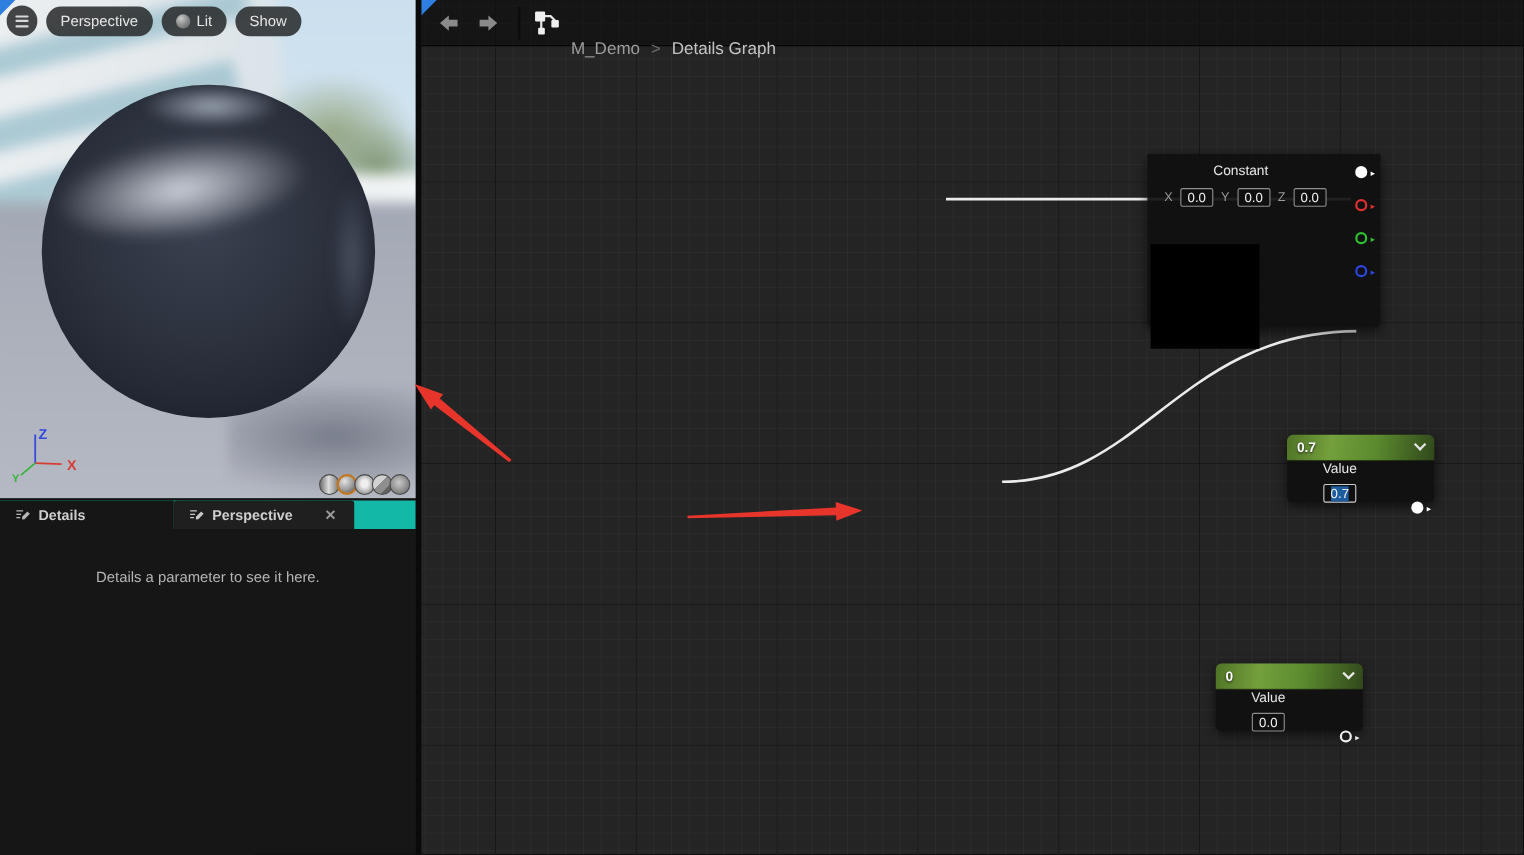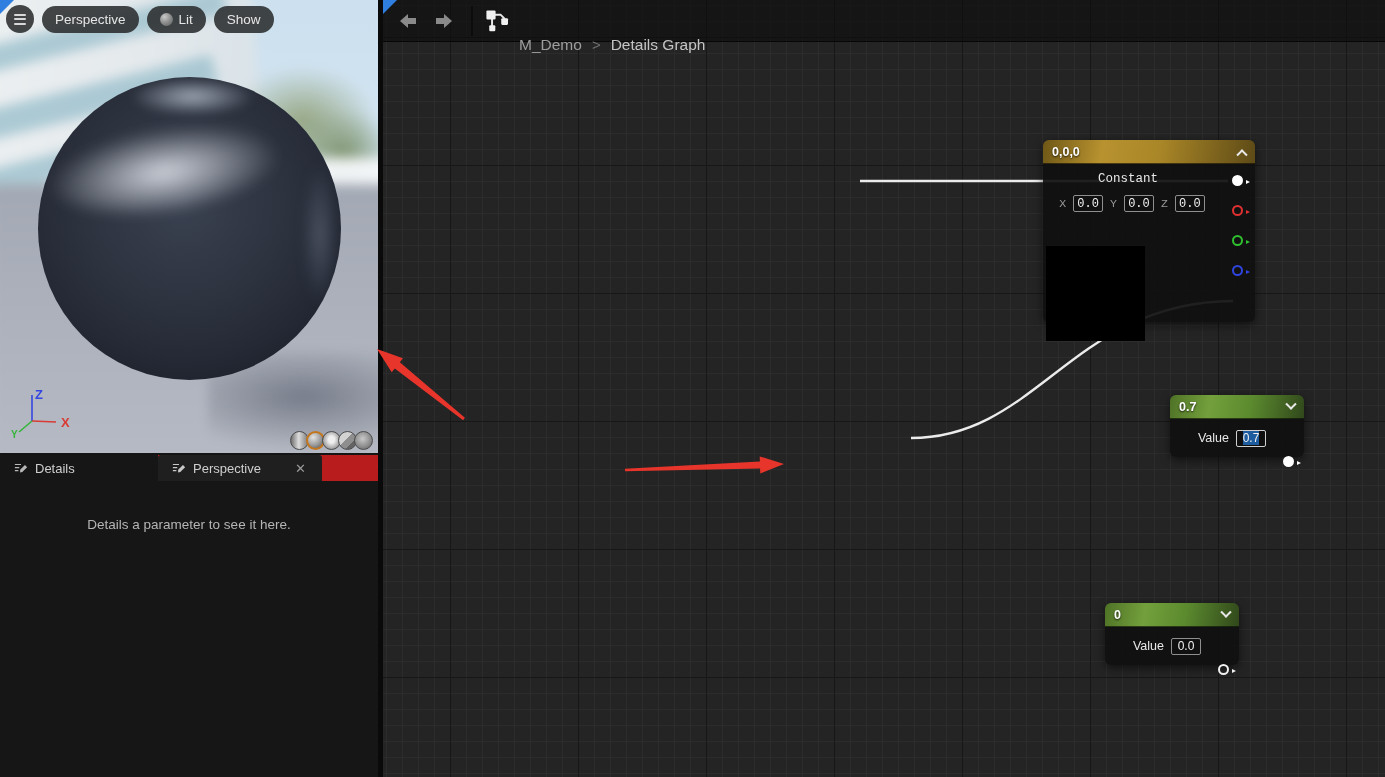--- a/index.html
+++ b/index.html
@@ -60,21 +60,21 @@
   .sh-sph   { background:radial-gradient(circle at 35% 30%, #e3e3e3 0%, #9a9a9a 55%, #4e4e4e 100%); border:2px solid #c4761c; }
   .sh-pln   { background:radial-gradient(ellipse at 50% 45%, #efefef 25%, #9e9e9e 70%, #6e6e6e 100%); }
   .sh-cub   { background:linear-gradient(135deg,#d2d2d2 0%,#d2d2d2 42%,#8e8e8e 42%,#8e8e8e 70%,#636363 70%); }
   .sh-tea   { background:radial-gradient(circle at 45% 40%, #c9c9c9 0%, #8a8a8a 60%, #575757 100%); }
 
   
   .corner-flag { position:absolute; width:0; height:0; border-left:14px solid #2f7fe0; border-bottom:14px solid transparent; z-index:40; }
 
   
   #left-bottom { position:absolute; left:0; top:453px; width:378px; height:324px; background:#151515; }
-  .tab-bar { position:absolute; left:0; top:2px; width:100%; height:26px; background:#b91c1c; display:flex; }
+  .tab-bar { position:absolute; left:0; top:2px; width:100%; height:26px; background:#14b8a6; display:flex;font-weight:bold; }
   .tab { display:flex; align-items:center; gap:7px; padding:0 14px; font-size:13px; color:#cfcfcf; cursor:pointer; }
   .tab.inactive { background:#161616; width:158px; }
   .tab.active { background:#1f1f1f; width:164px; border-radius:3px 3px 0 0; }
   .tab .spacer { flex:1; }
   .tab-close { color:#9a9a9a; font-size:13px; line-height:1; cursor:pointer; padding:2px; }
   .panel-body { position:absolute; left:0; top:28px; width:100%; height:296px; background:#161616; }
   .empty-msg { margin-top:36px; text-align:center; color:#b5b5b5; font-size:13.5px; }
 
   
   #graph { position:absolute; left:378px; top:0; width:1007px; height:777px;
@@ -125,28 +125,28 @@
   .pin::after { content:""; position:absolute; left:12px; top:3px; width:0; height:0;
     border-left:4px solid currentColor; border-top:2.5px solid transparent; border-bottom:2.5px solid transparent; }
   .pin.hollow { border:2.5px solid #f0f0f0; color:#f0f0f0; background:transparent; }
   .pin.filled { background:#fff; border:2.5px solid #fff; color:#fff; }
   .pin.red   { border:2.5px solid #e03030; color:#e03030; }
   .pin.green { border:2.5px solid #2fc02f; color:#2fc02f; }
   .pin.blue  { border:2.5px solid #2f45e0; color:#2f45e0; }
 
   
   #node-constant { left:660px; top:140px; width:212px; }
-  #node-constant .node-body { height:158px;font-family:Liberation Mono, monospace; }
+  #node-constant .node-body { height:158px; }
   .const-type { position:absolute; left:0; top:8px; width:170px; text-align:center; color:#e8e8e8; font-size:12.5px; }
   .const-fields { position:absolute; left:0; top:31px; width:178px; display:flex; justify-content:center; gap:7px; align-items:center; }
   .const-preview2 { position:absolute; left:3px; top:82px; width:99px; height:95px; background:#000; }
 
   
   .scalar-node { width:134px; }
-  .scalar-node .node-body { height:38px; display:flex; align-items:center; justify-content:flex-end; padding-right:38px; gap:7px; }
+  .scalar-node .node-body { height:38px; display:flex; align-items:center; justify-content:flex-end; padding-right:38px; gap:7px;flex-direction:column; }
   .scalar-label { color:#e8e8e8; font-size:12.5px; }
   #node-scalar07 { left:787px; top:395px; }
   #node-scalar0  { left:722px; top:603px; }
 </style>
 </head>
 <body>
 
 <div id="app">
 
   <div id="viewport">
@@ -257,24 +257,20 @@
         <span class="bc-cur">Details Graph</span>
       </div>
     </div>
 
     <svg class="wire-layer" width="1007" height="777">
       <path d="M 477 181 L 845 181" stroke="#ebebeb" stroke-width="2.6" fill="none"></path>
       <path d="M 528 438 C 655 438, 690 302, 850 301" stroke="#ebebeb" stroke-width="2.4" fill="none"></path>
     </svg>
 
     <div class="node" id="node-constant">
-      <div class="node-header hdr-gold">
-        <span class="node-title">0,0,0</span>
-        <span class="chev up"></span>
-      </div>
       <div class="node-body">
         <div class="const-type">Constant</div>
         <div class="const-fields">
           <span class="field-label">X</span>
           <span class="val-box">0.0</span>
           <span class="field-label">Y</span>
           <span class="val-box">0.0</span>
           <span class="field-label">Z</span>
           <span class="val-box">0.0</span>
         </div>

